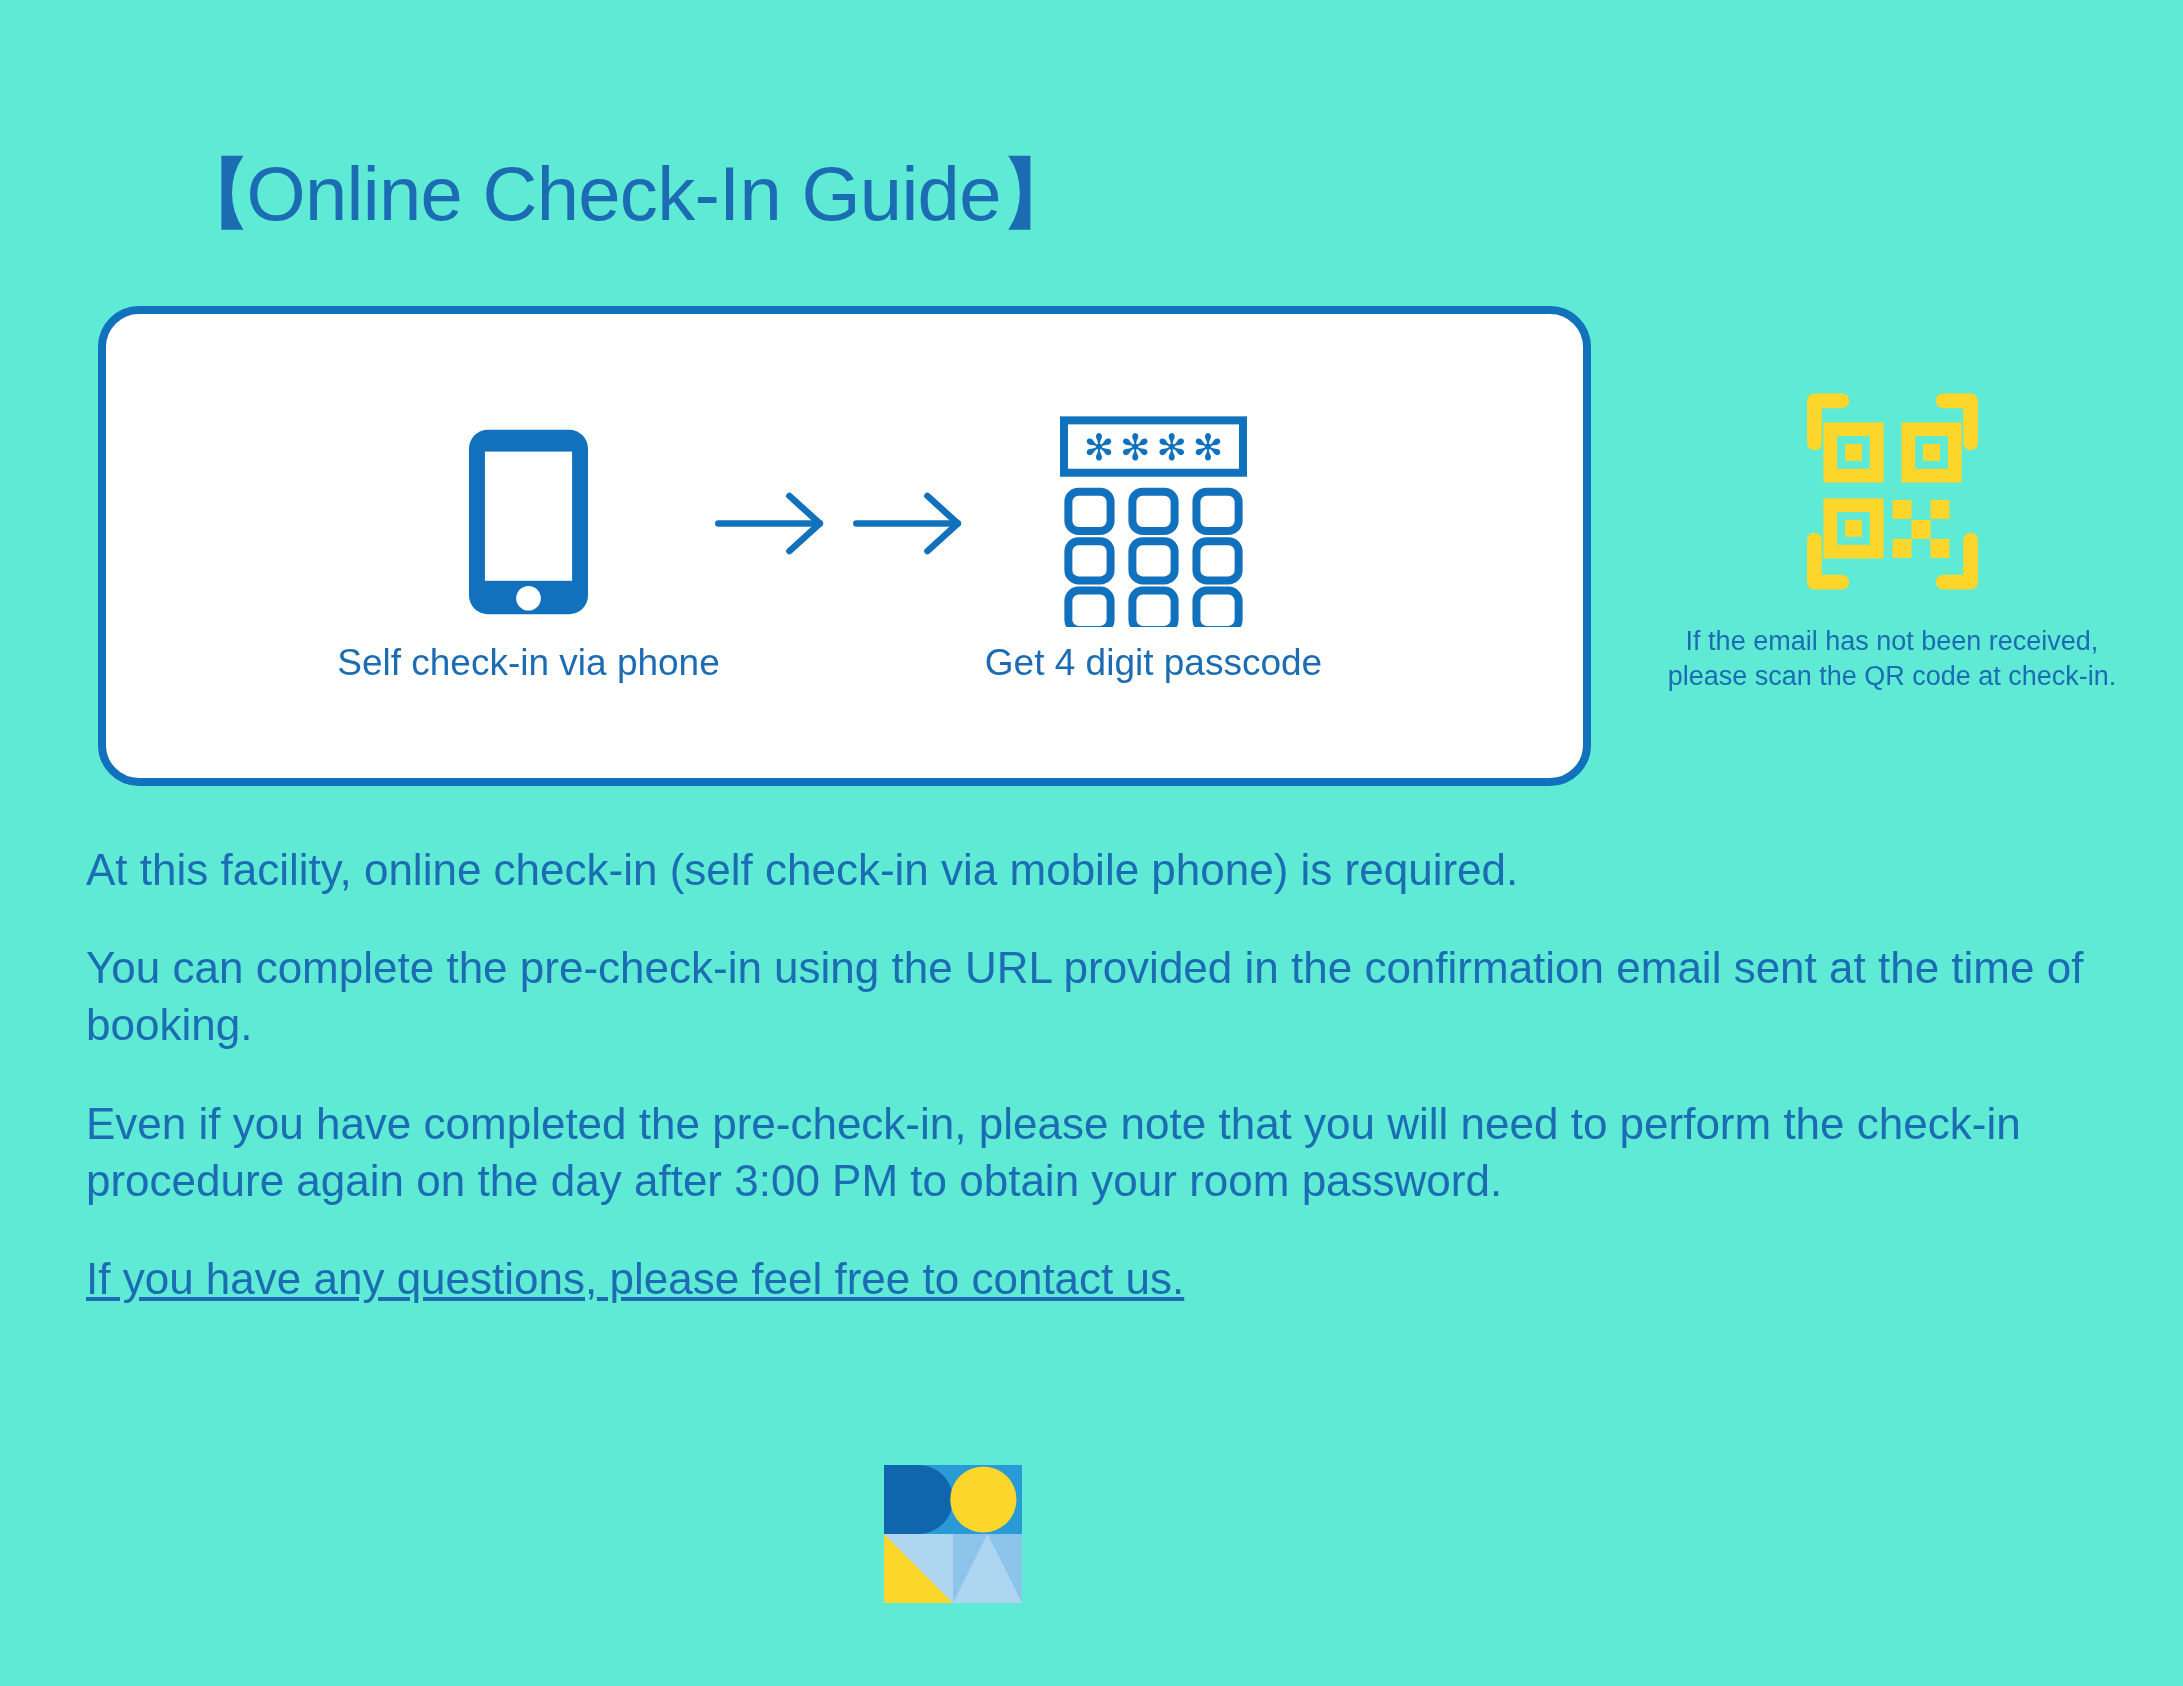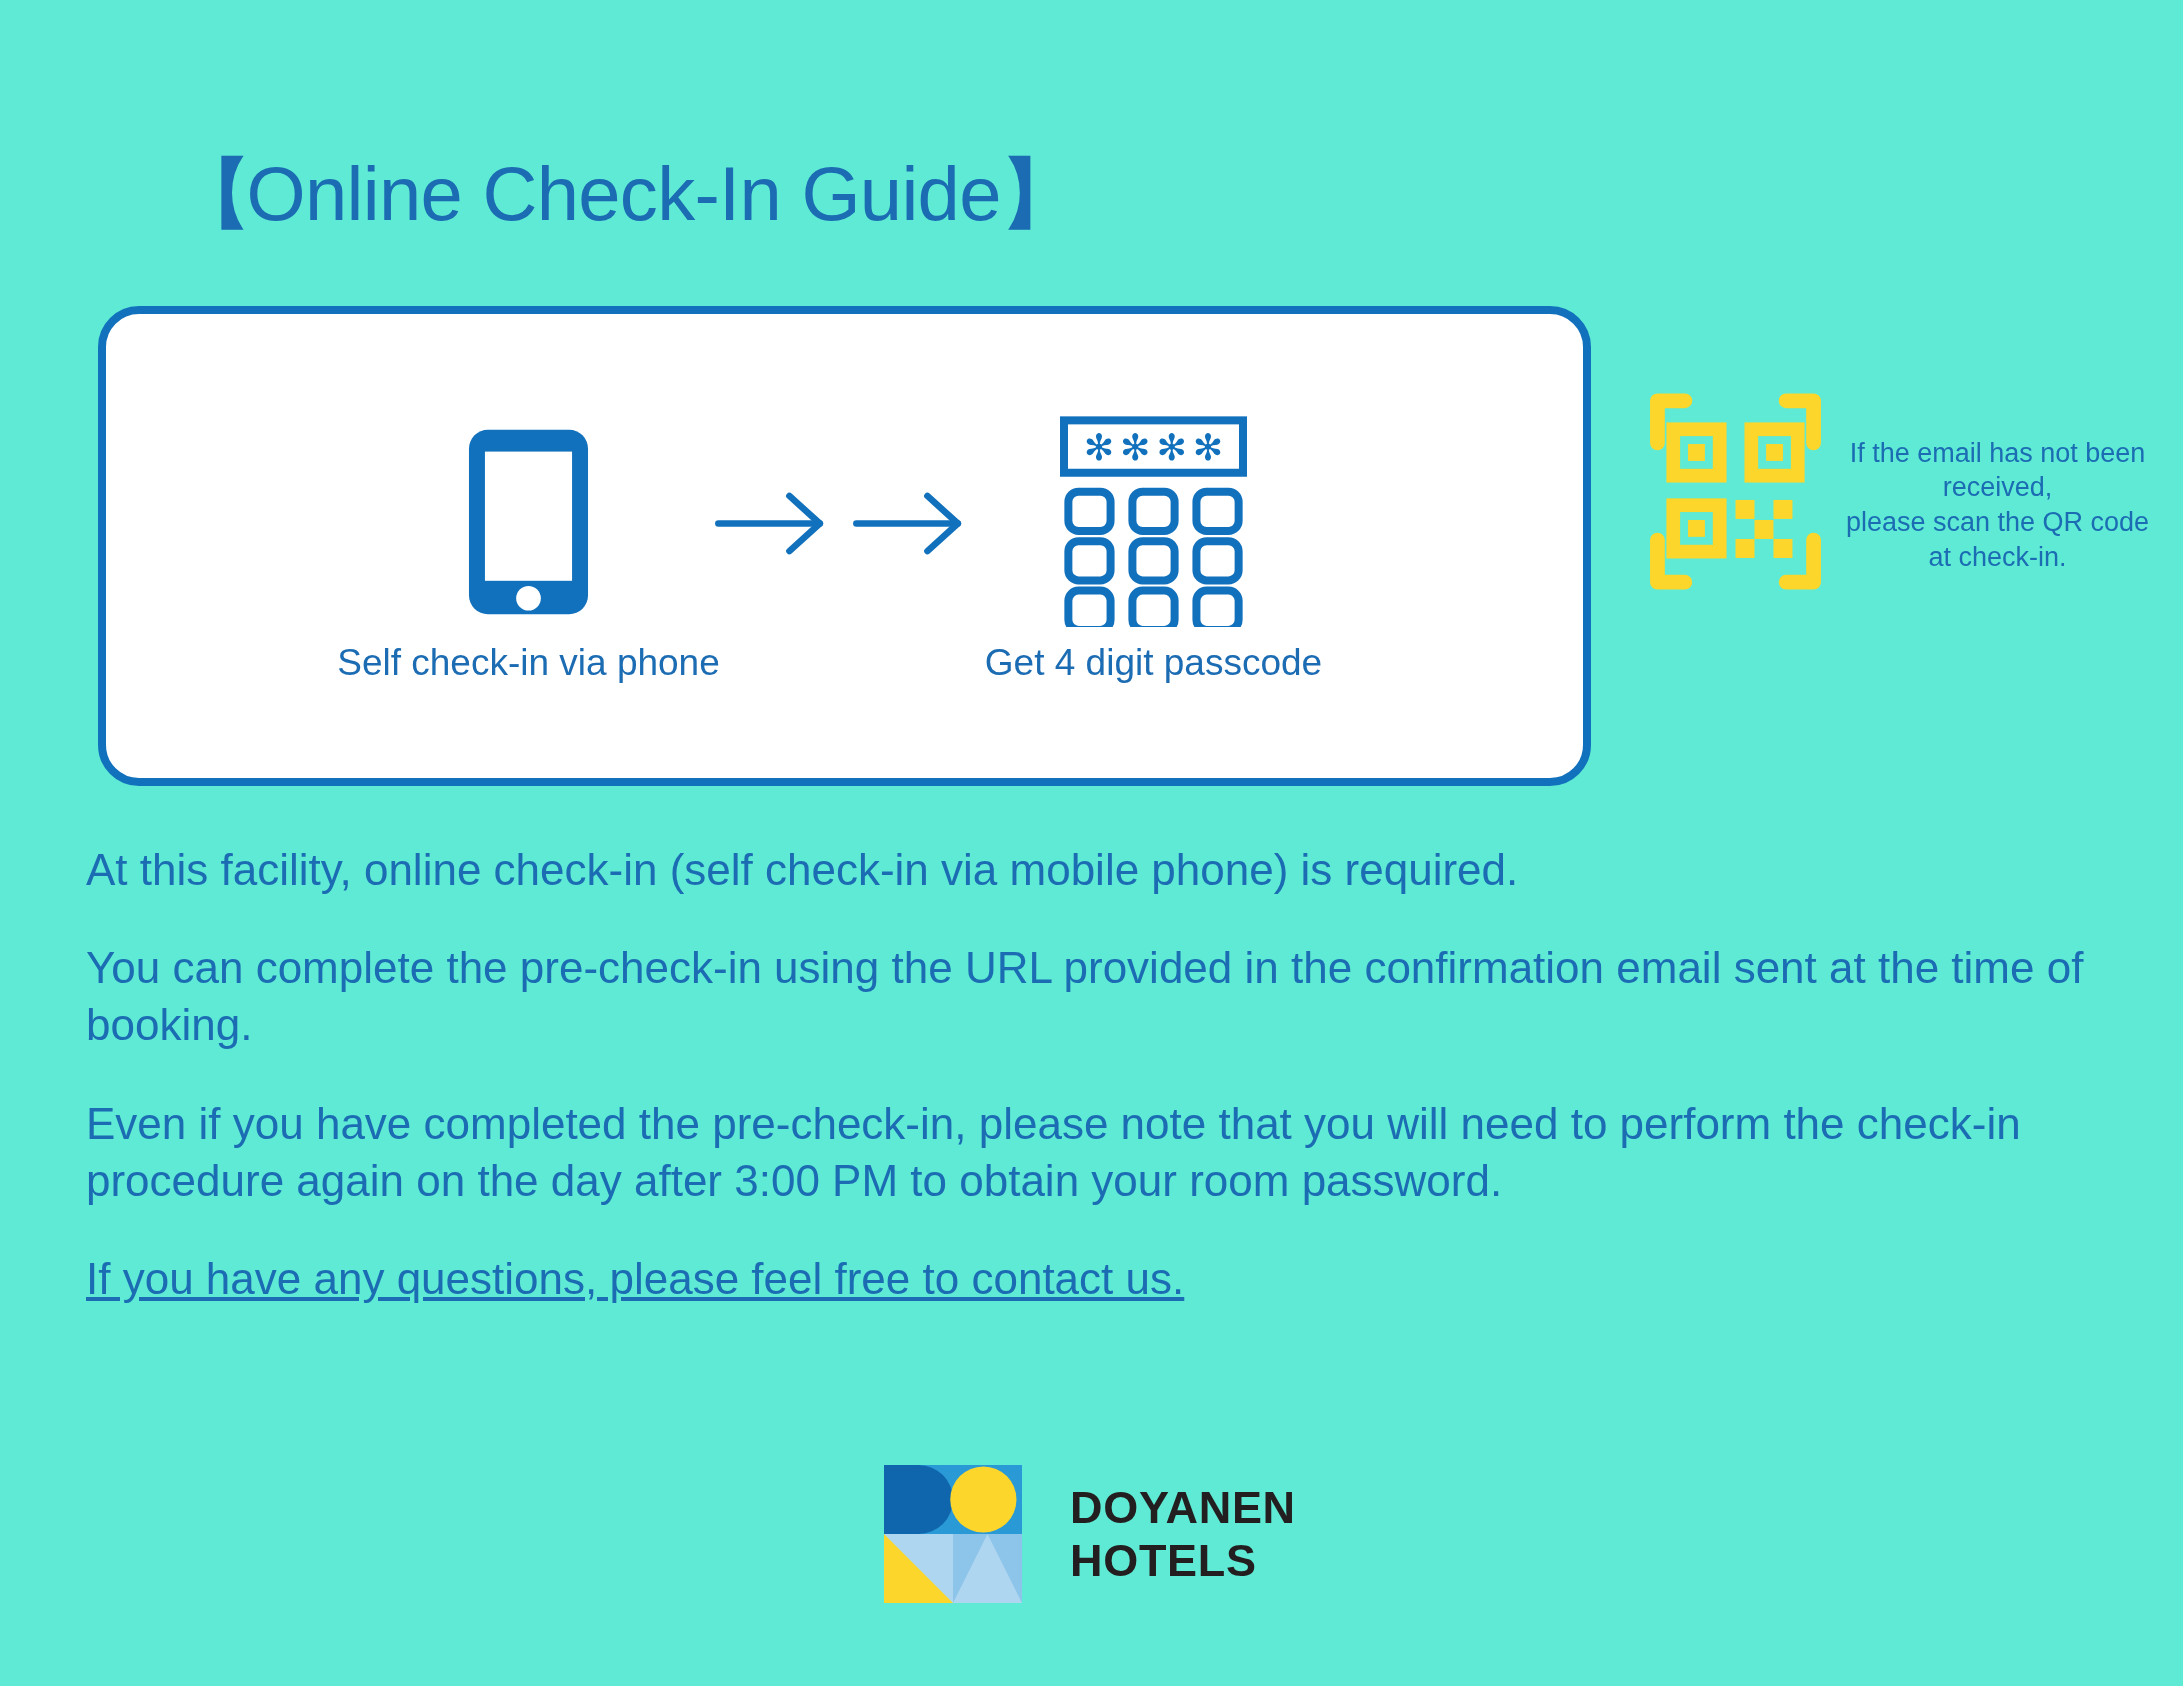--- a/index.html
+++ b/index.html
@@ -91,21 +91,21 @@
     margin-bottom: 45px;
   }
 
   
   .qr-panel {
     position: absolute;
     left: 1630px;
     top: 386px;
     width: 524px;
     display: flex;
-    flex-direction: row;
+    flex-direction: column;
     align-items: center;
   }
   .qr-caption {
     margin-top: 25px;
     font-size: 27px;
     line-height: 1.28;
     color: #1b6cb3;
     text-align: center;
     white-space: pre-line;
   }
@@ -272,20 +272,16 @@
 
         <path d="M0,0 L25,0 A25,25 0 0,1 25,50 L0,50 Z" fill="#0f66ad"></path>
 
         <circle cx="72" cy="25" r="24" fill="#fcd62b"></circle>
 
         <path d="M0,50 L50,100 L0,100 Z" fill="#fcd62b"></path>
 
         <path d="M75,50 L100,100 L50,100 Z" fill="#aed6f1"></path>
       </svg>
     </div>
-    <div class="logo-text">
-      <div>DOYANEN</div>
-      <div>HOTELS</div>
-    </div>
   </div>
 
 </div>
 
 
 </body></html>

